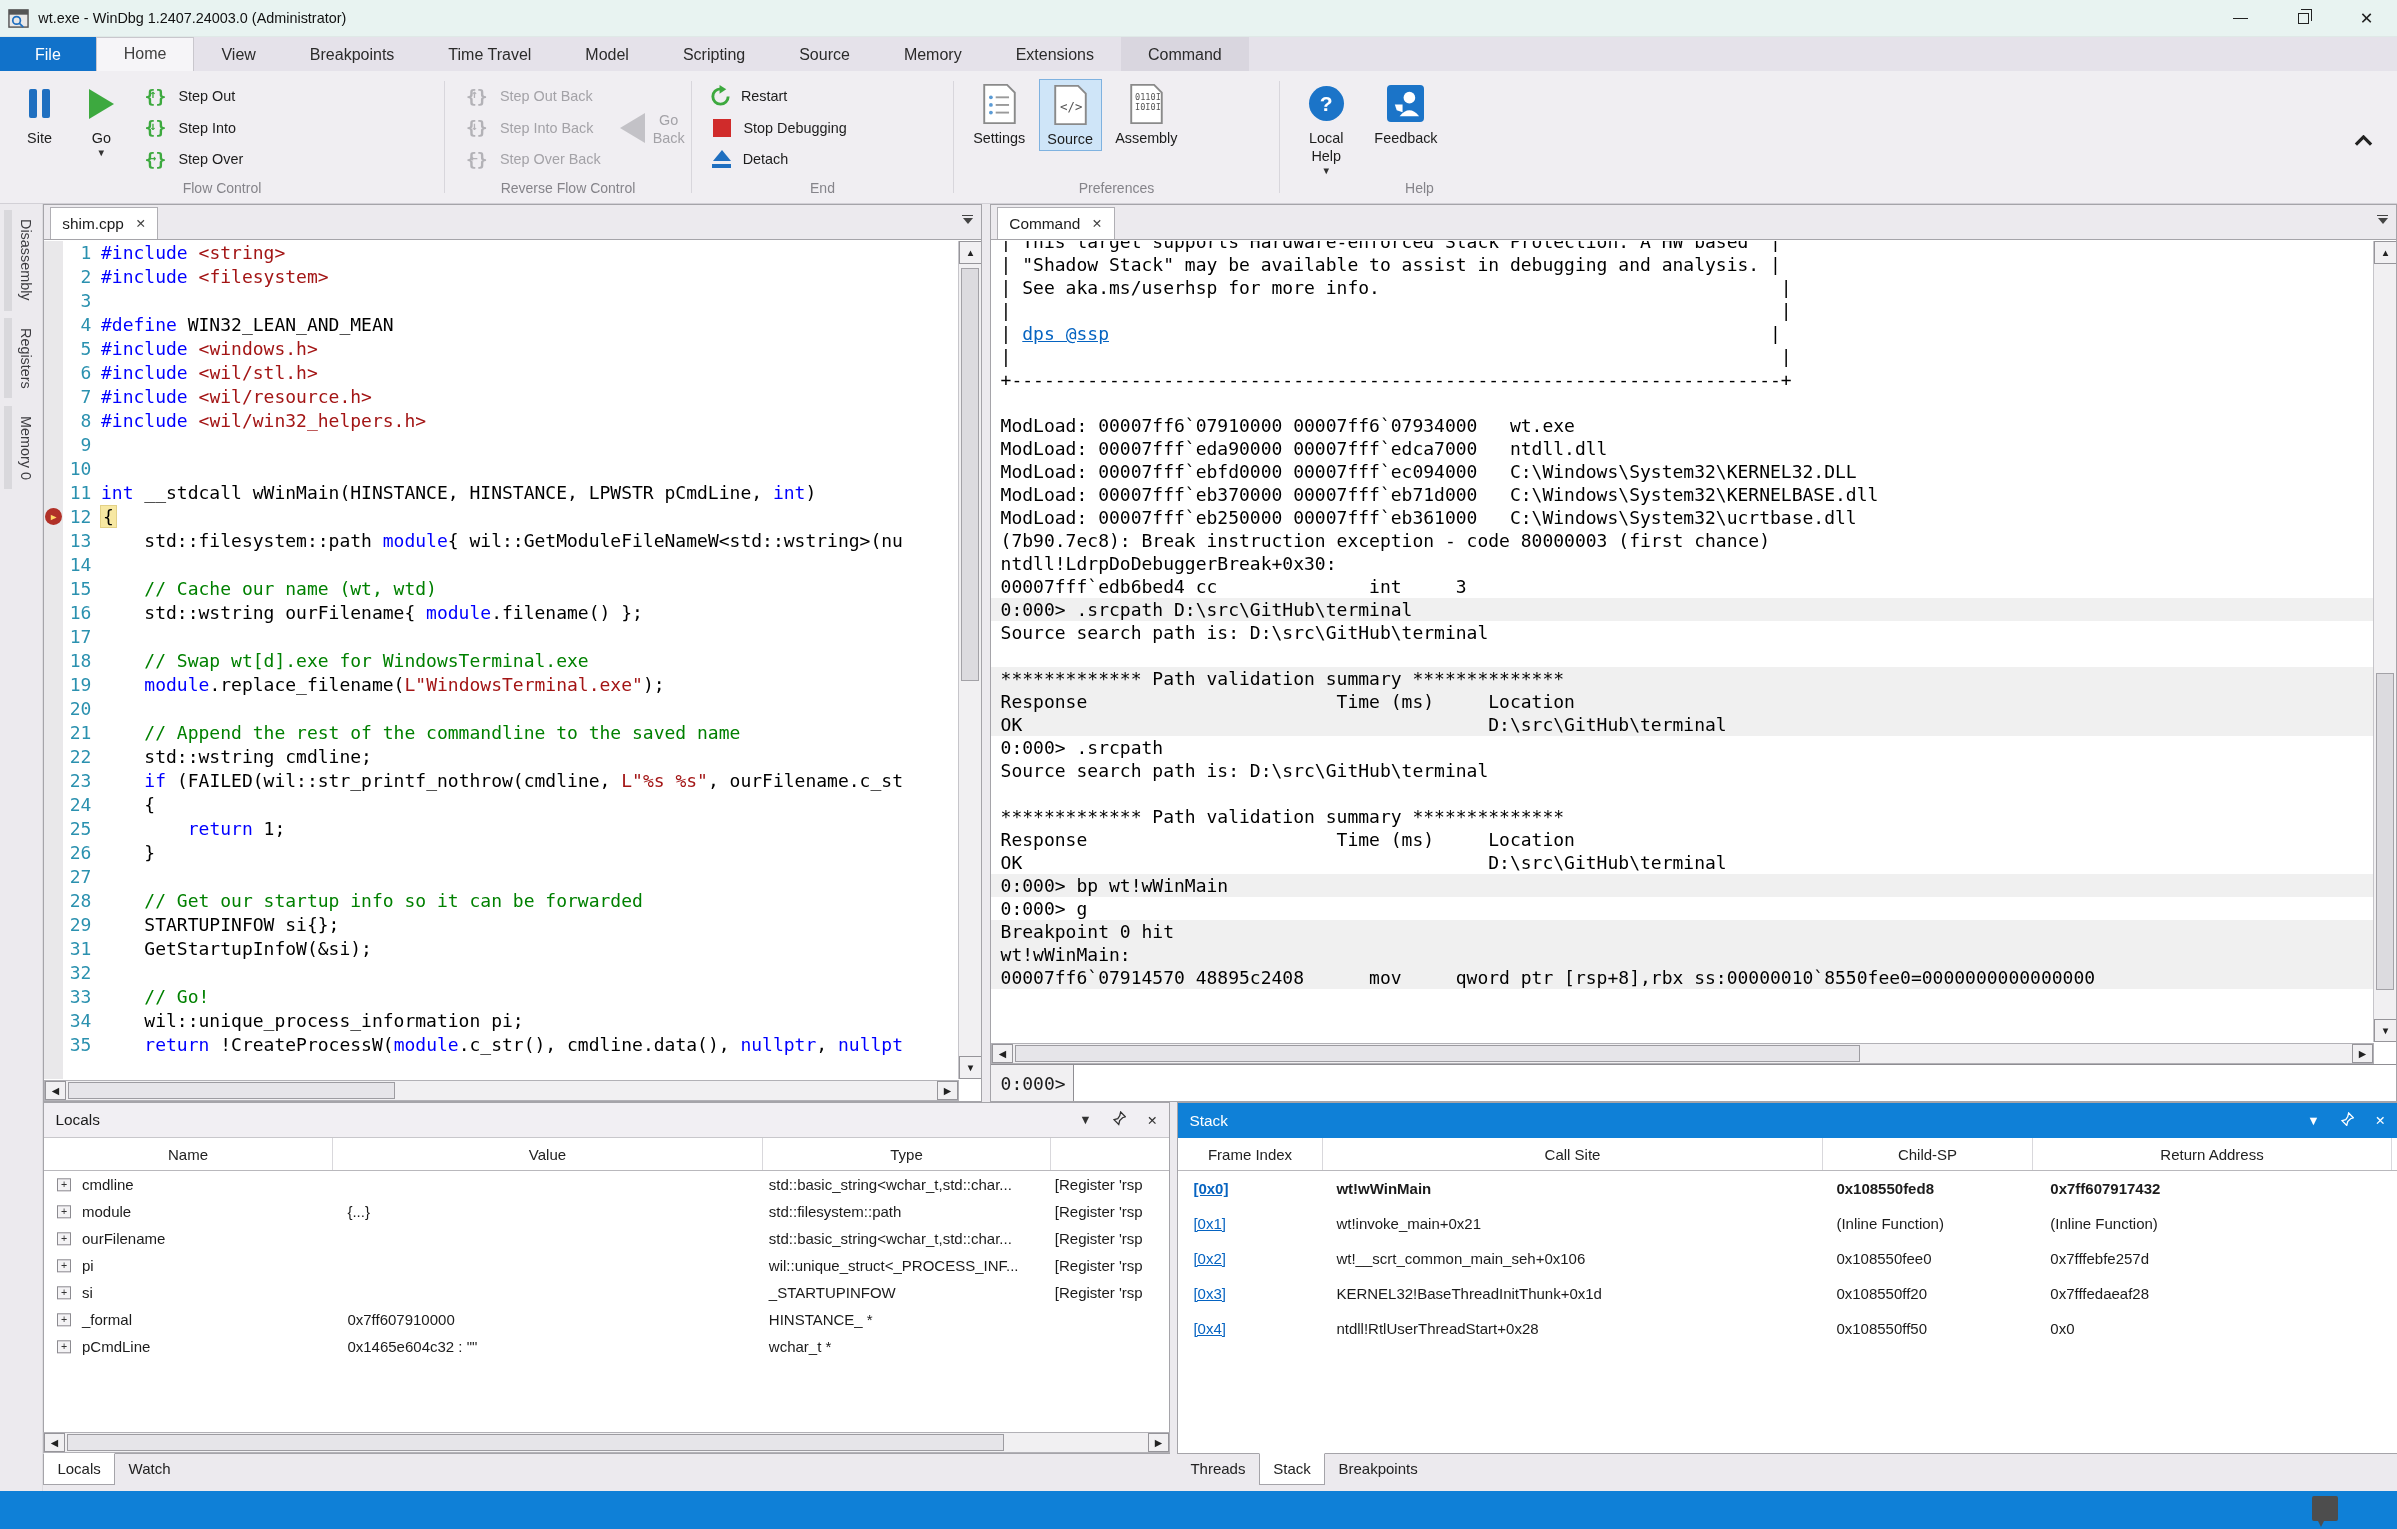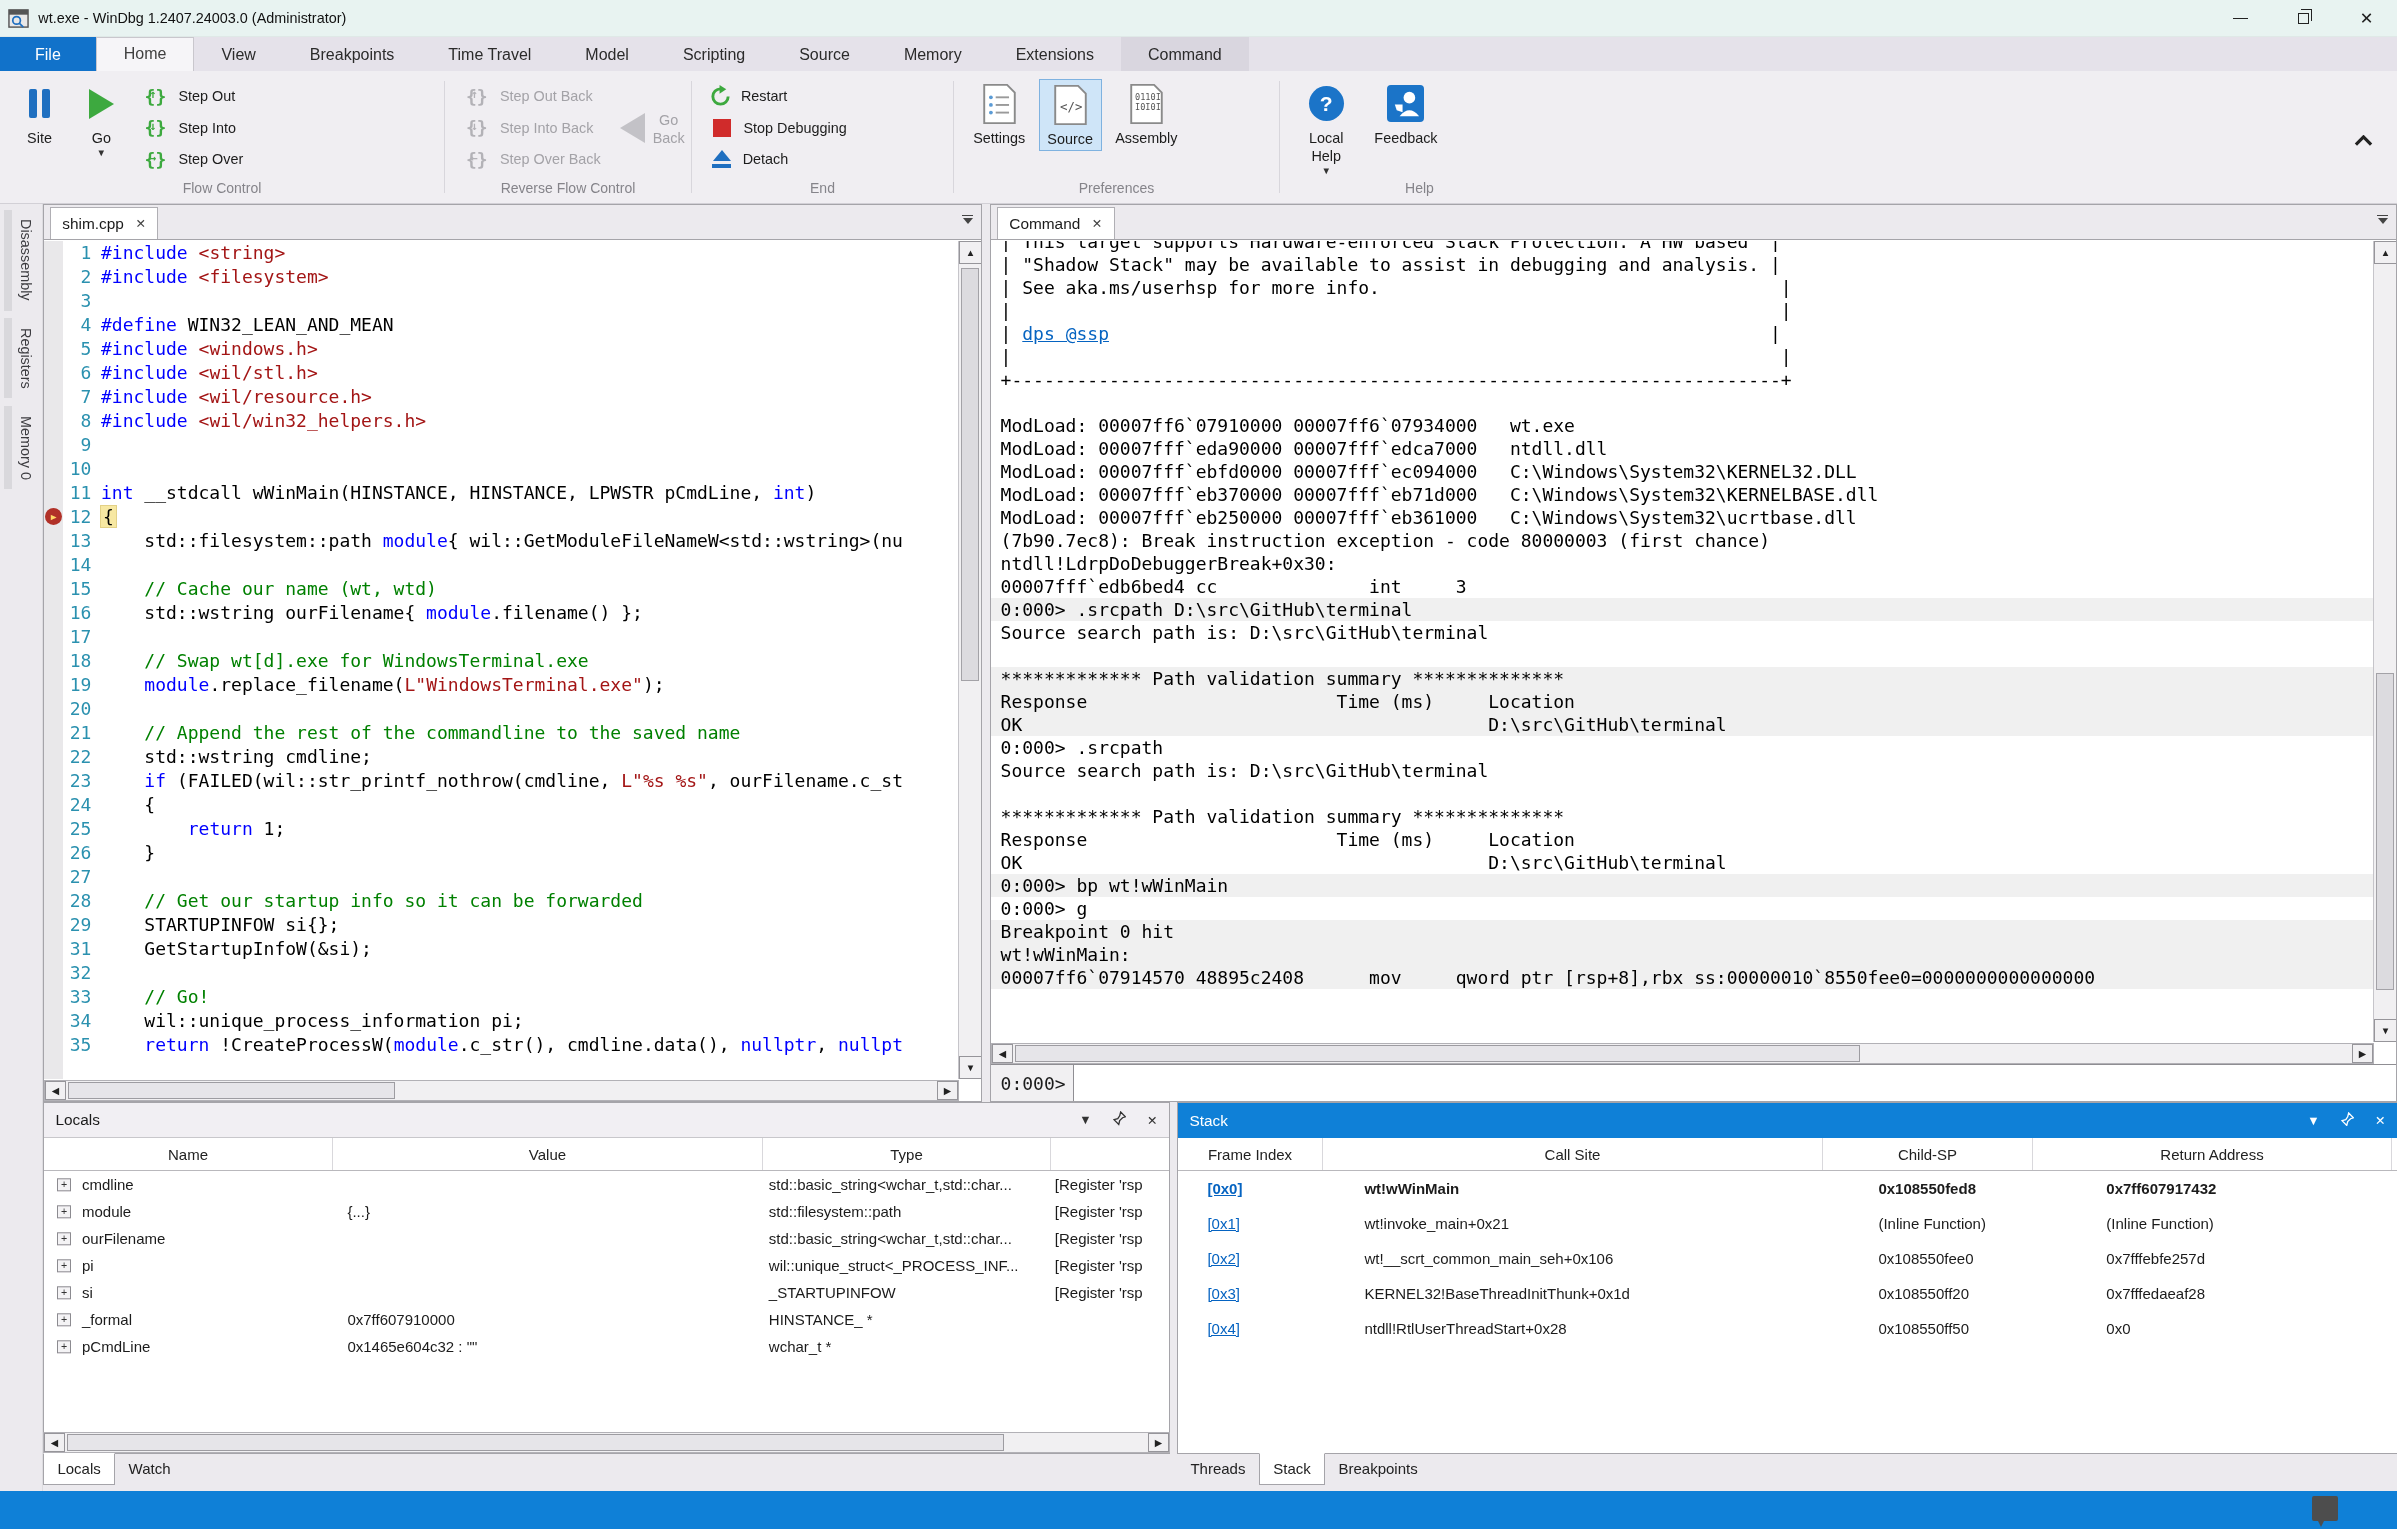--- a/index.html
+++ b/index.html
@@ -118,21 +118,21 @@
   .lc-name { width:289px; position:relative; padding-left:38px; }
   .lc-val { width:430px; padding-left:14.4px; }
   .lc-type { width:288px; padding-left:5.8px; }
   .lc-reg { width:115px; padding-left:3.8px; }
   .expander { position:absolute; left:13.4px; top:50%; transform:translateY(-50%); width:13.4px; height:13.4px; border:1px solid #8c8b90; background:#f4f3f5; font-size:10.6px; line-height:11.5px; text-align:center; color:#333; }
   .locals-hsb { left:-1px; right:-1px; bottom:0; }
 
   
   .stack-pane { left:1177px; top:1102px; width:1221px; height:352px; }
   .srow { height:35px; display:flex; align-items:center; font-size:15px; white-space:nowrap; }
-  .sc { overflow:hidden; flex:none;margin-left:14px; }
+  .sc { overflow:hidden; flex:none; }
   .sc-frame { width:145px; padding-left:15.4px; }
   .sc-call { width:500px; padding-left:13.4px; }
   .sc-sp { width:210px; padding-left:13.4px; }
   .sc-ret { width:359px; padding-left:17.3px; }
   .frame-link { color:#0563c1; text-decoration:underline; }
   .srow.current { font-weight:bold; }
 
   
   .bottom-tabs { position:absolute; top:1454px; height:37px; display:flex; align-items:flex-start; }
   .bt-left { left:43px; width:1127px; }

